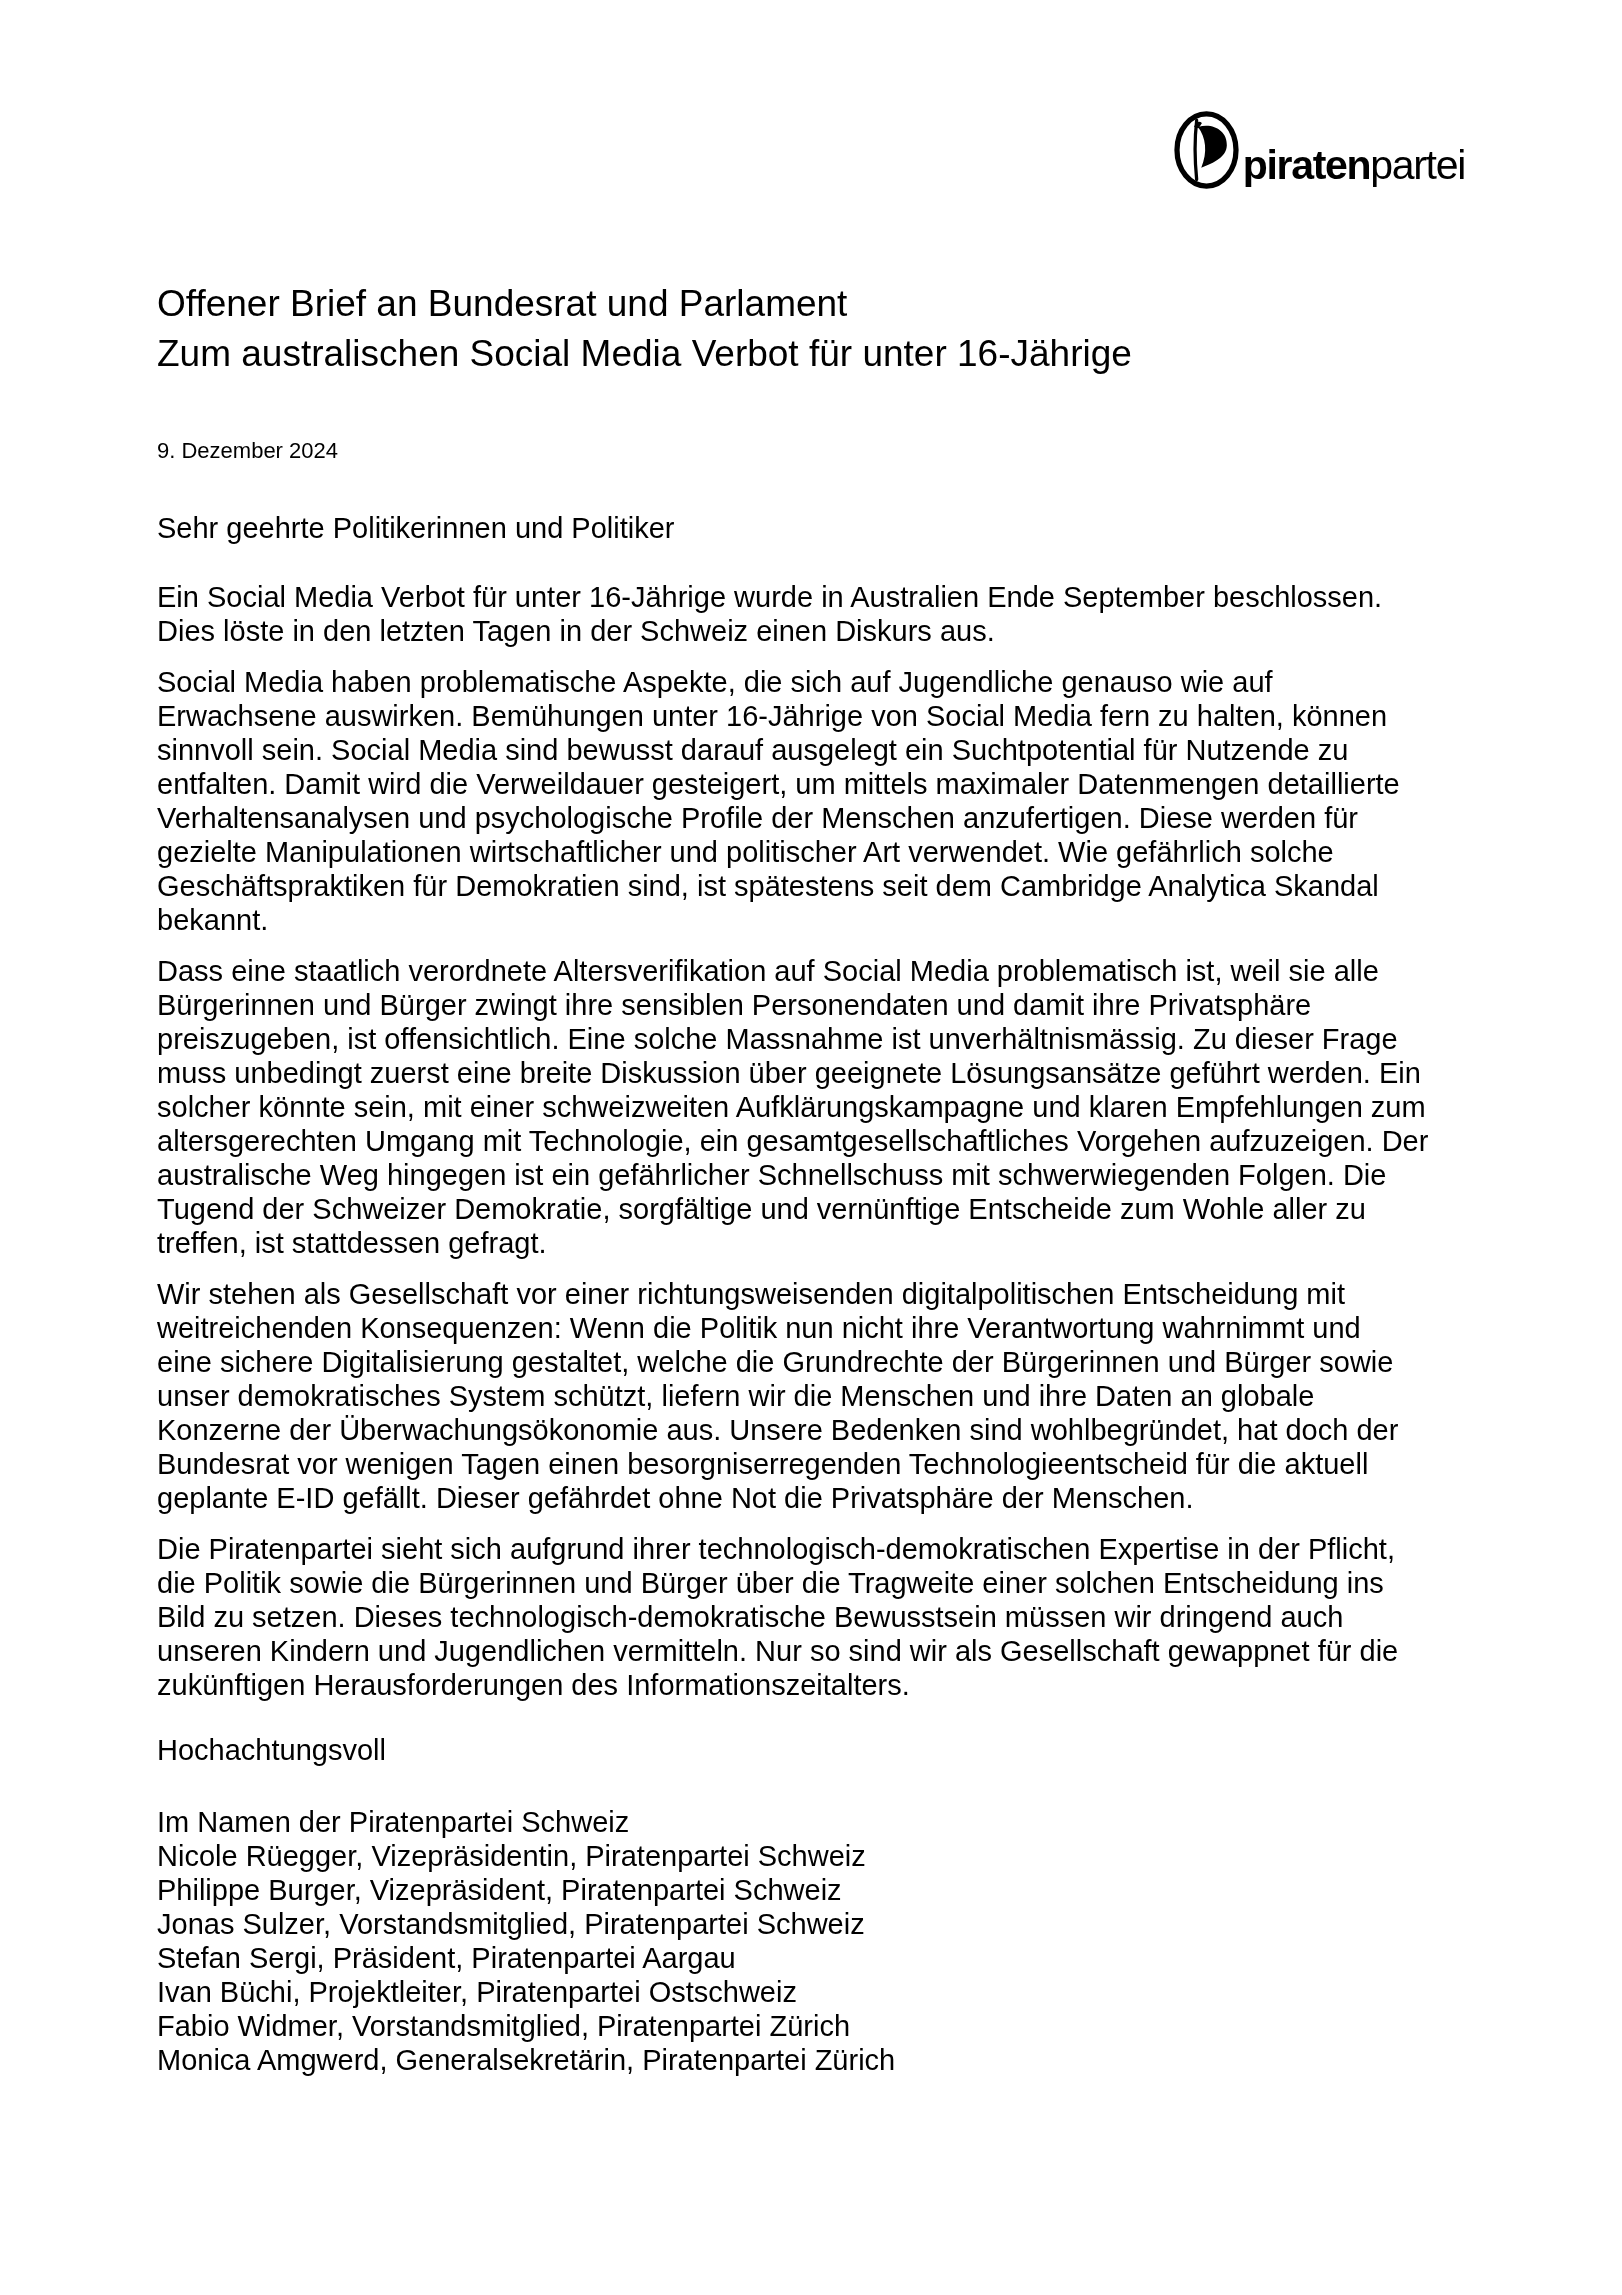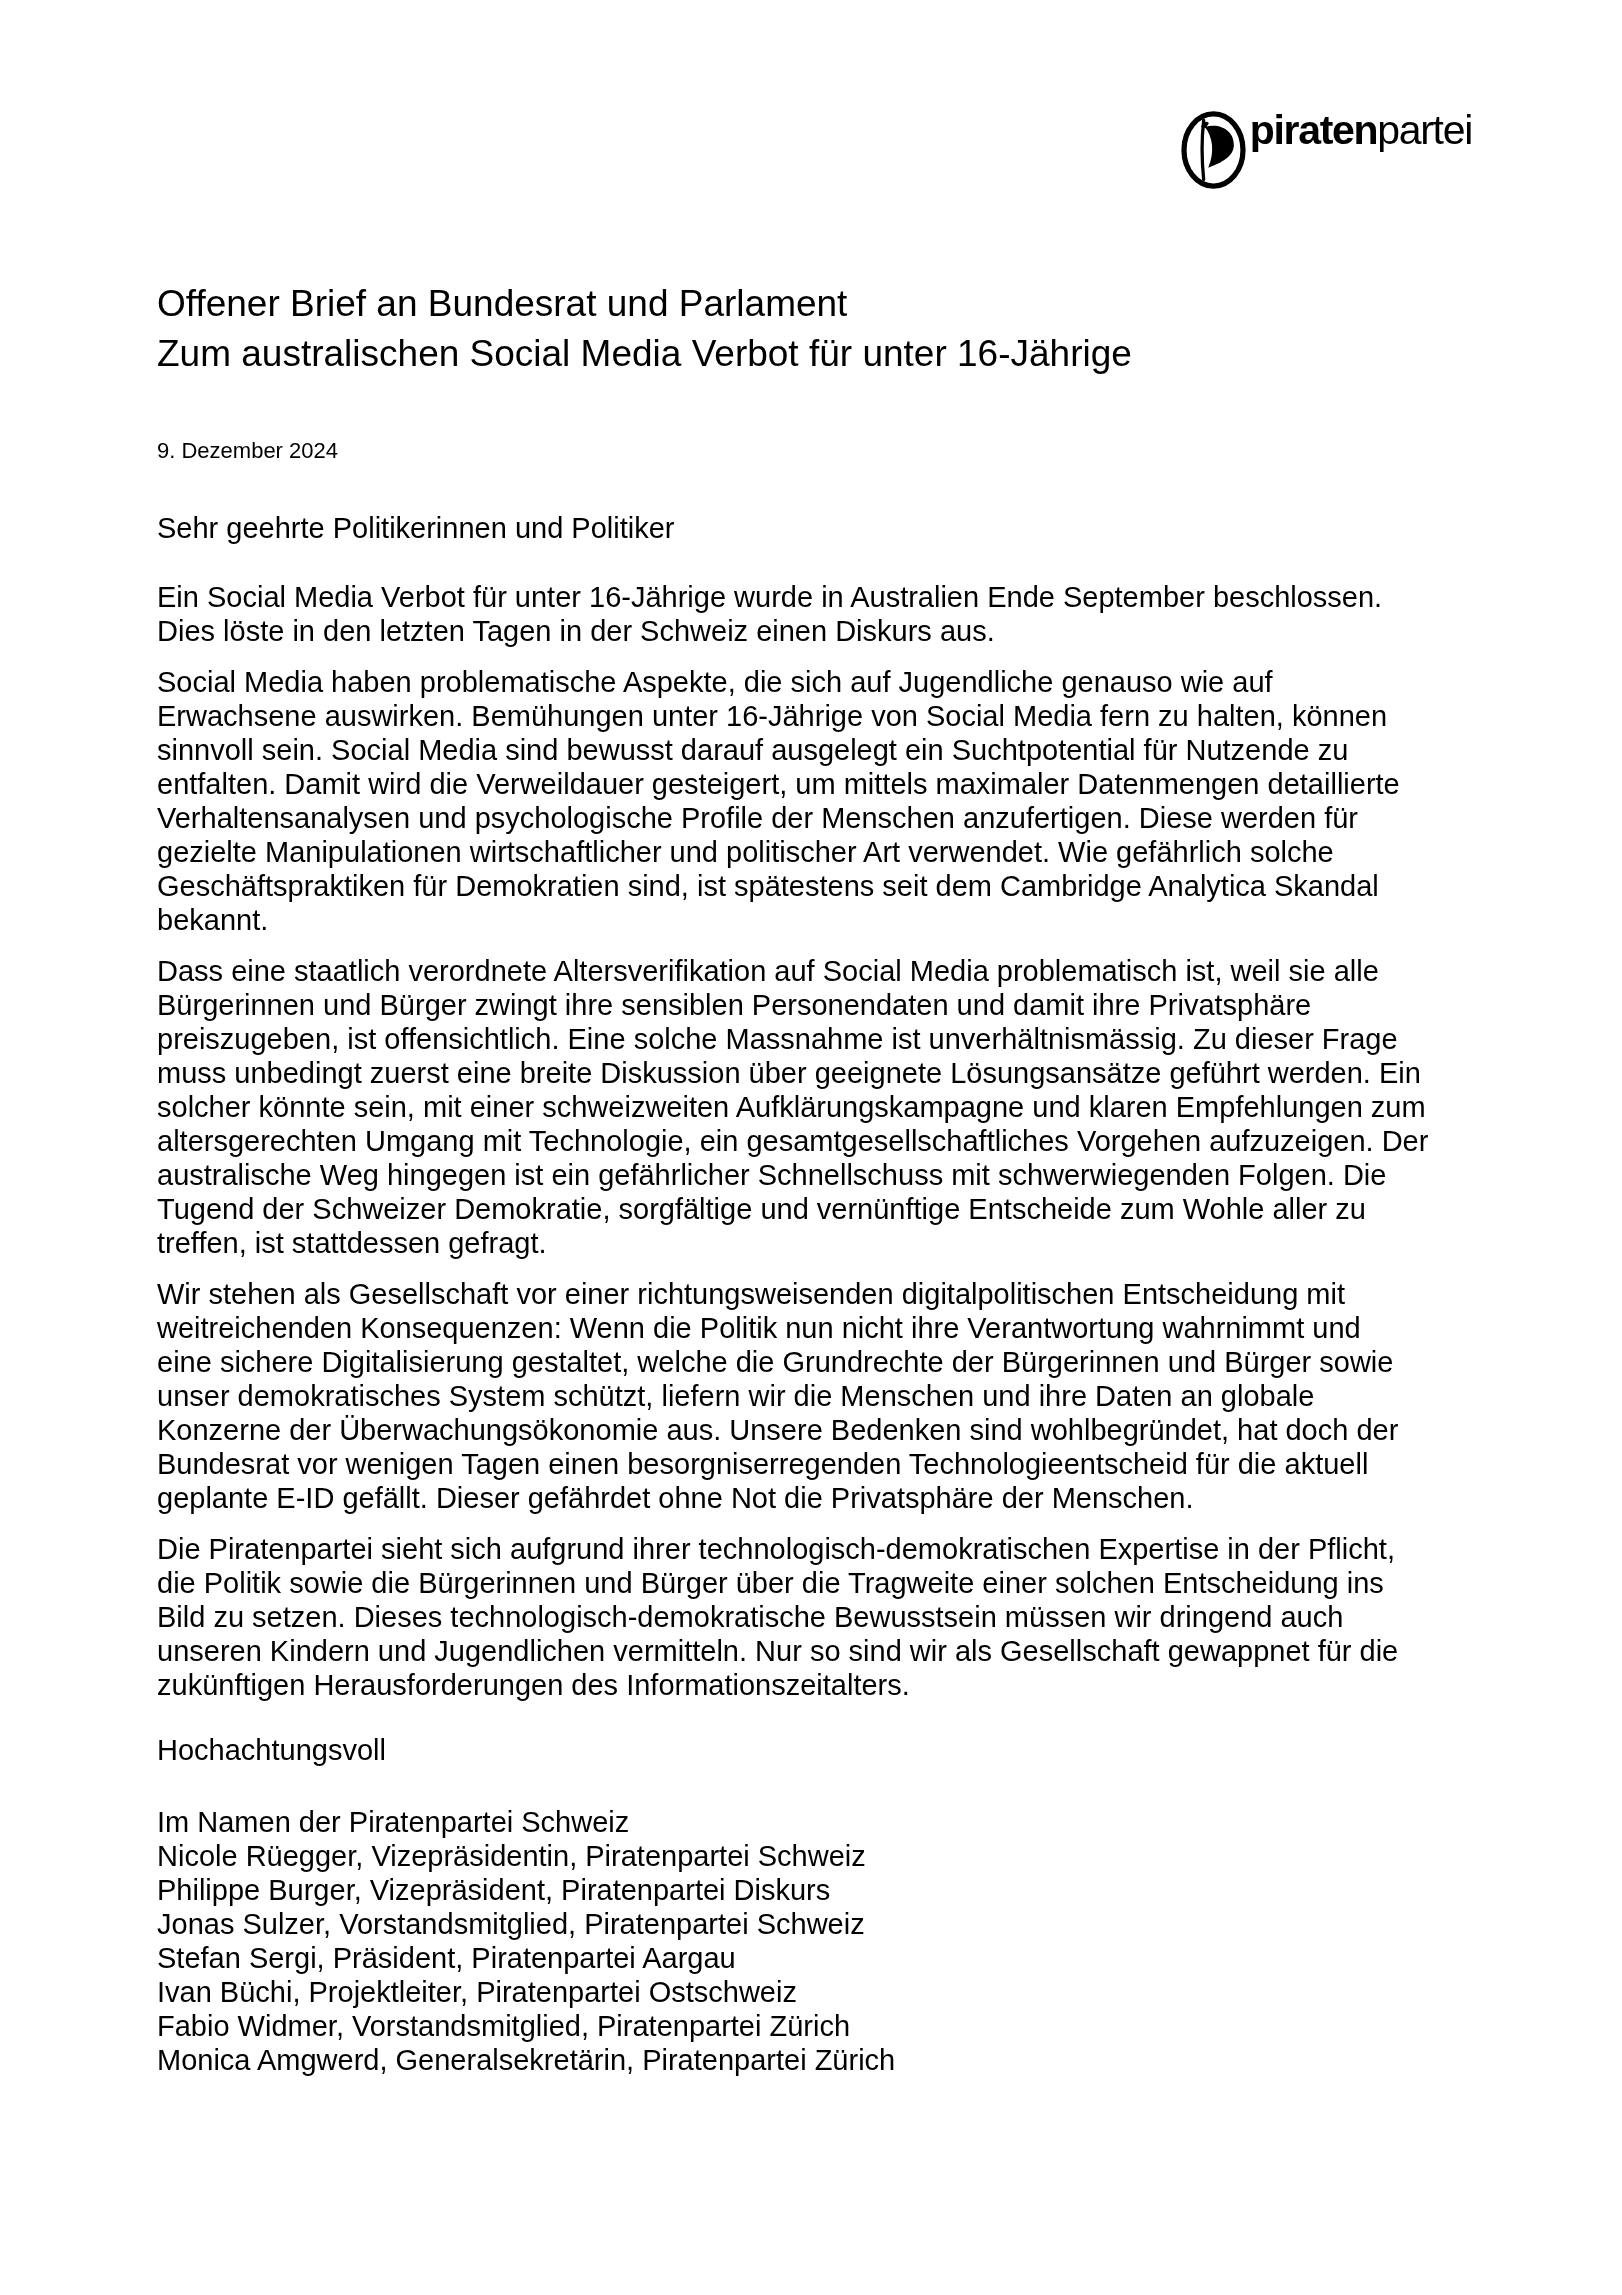--- a/index.html
+++ b/index.html
@@ -14,23 +14,23 @@
     position: relative;
     width: 1623px;
     height: 2295px;
     background: #ffffff;
     overflow: hidden;
   }
   
   .logo {
     position: absolute;
     top: 110px;
-    right: 151px;
+    right: 158px;
     display: flex;
-    align-items: flex-start;
+    align-items: flex-end;
     gap: 2px;
   }
   .logo svg { display: block; }
   .logo-text {
     font-size: 41px;
     letter-spacing: -1.3px;
     color: #000000;
     white-space: nowrap;
     line-height: 1;
     padding-bottom: 3.9px;
@@ -138,21 +138,21 @@
 Bild zu setzen. Dieses technologisch-demokratische Bewusstsein müssen wir dringend auch
 unseren Kindern und Jugendlichen vermitteln. Nur so sind wir als Gesellschaft gewappnet für die
 zukünftigen Herausforderungen des Informationszeitalters.</p>
 
     <div class="closing">Hochachtungsvoll</div>
 
     <div class="on-behalf">Im Namen der Piratenpartei Schweiz</div>
 
     <div class="signatories">
       <div class="signatory">Nicole Rüegger, Vizepräsidentin, Piratenpartei Schweiz</div>
-      <div class="signatory">Philippe Burger, Vizepräsident, Piratenpartei Diskurs</div>
+      <div class="signatory">Philippe Burger, Vizepräsident, Piratenpartei Schweiz</div>
       <div class="signatory">Jonas Sulzer, Vorstandsmitglied, Piratenpartei Schweiz</div>
       <div class="signatory">Stefan Sergi, Präsident, Piratenpartei Aargau</div>
       <div class="signatory">Ivan Büchi, Projektleiter, Piratenpartei Ostschweiz</div>
       <div class="signatory">Fabio Widmer, Vorstandsmitglied, Piratenpartei Zürich</div>
       <div class="signatory">Monica Amgwerd, Generalsekretärin, Piratenpartei Zürich</div>
     </div>
 
   </div>
 </div>
 

